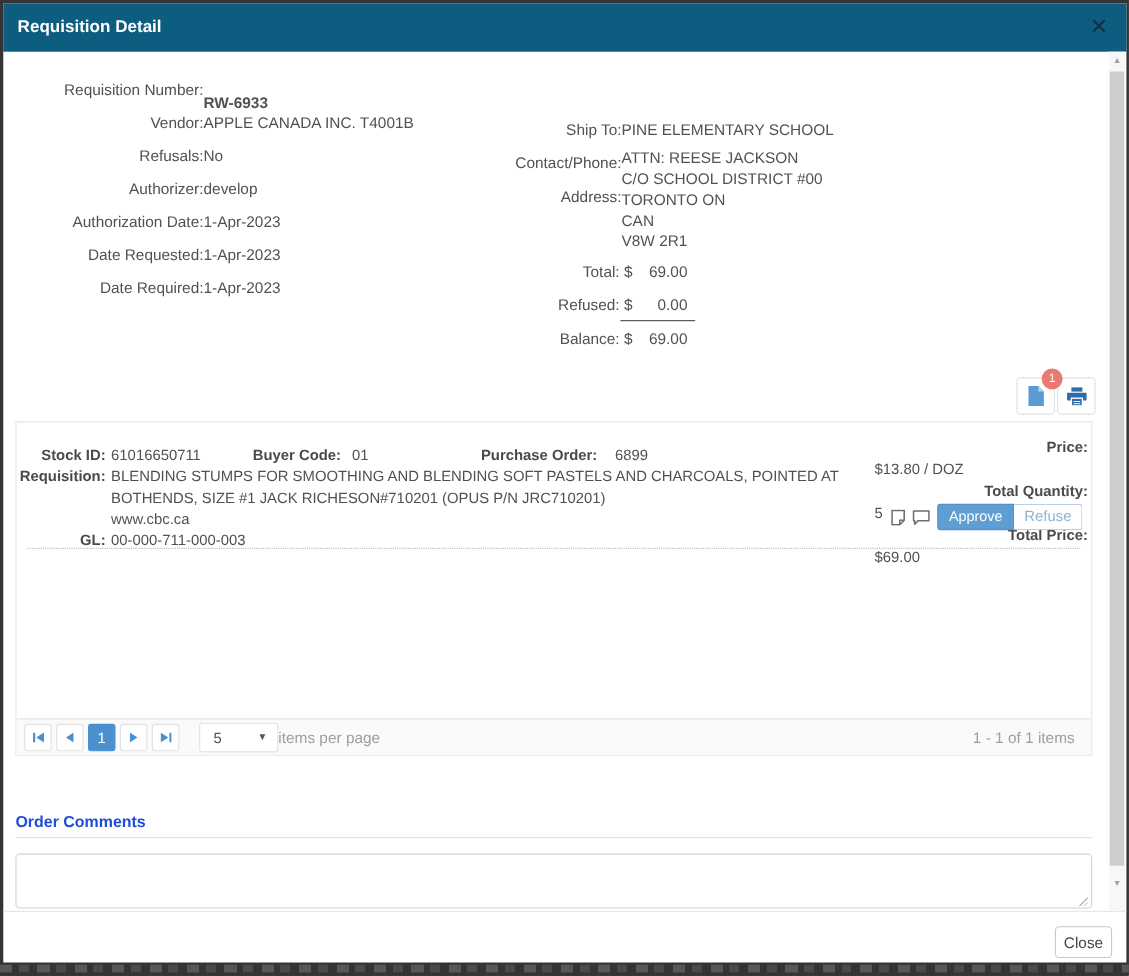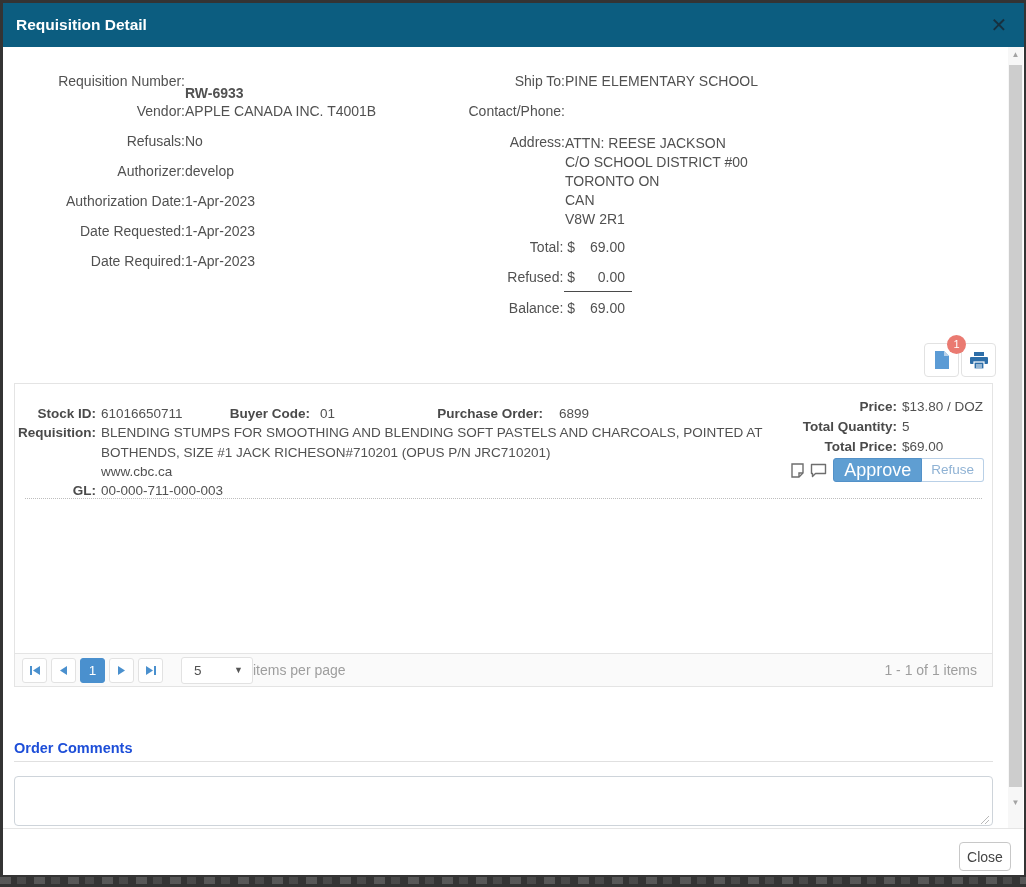--- a/index.html
+++ b/index.html
@@ -15,21 +15,21 @@
   .titlebar .title { position:absolute; left:13px; top:0; line-height:44px; color:#fff; font-size:15.5px; font-weight:bold; }
   .titlebar .close-x { position:absolute; right:10px; top:0; width:30px; height:44px; line-height:44px; text-align:center;
     color:#17303f; font-size:20px; cursor:pointer; }
 
   
   .drow { position:absolute; left:0; display:flex; line-height:17px; }
   .drow .lbl { width:182px; text-align:right; }
   .drow .val { text-align:left; white-space:nowrap; }
   .val.b { font-weight:bold;margin-top:12px; }
 
-  .rrow { position:absolute; left:427px; display:flex; line-height:17px; }
+  .rrow { position:absolute; left:427px; display:flex; line-height:17px;margin-top:37px; }
   .rrow .lbl { width:135px; text-align:right; }
   .rrow .val { white-space:nowrap; }
   .addr-lines { position:absolute; left:562px; top:131px; line-height:19px; }
 
   .trow { position:absolute; left:427px; display:flex; line-height:17px; }
   .trow .lbl { width:145px; text-align:right; }
   .trow .num { width:50px; text-align:right; }
   .sum-rule { position:absolute; left:561px; top:288px; width:68px; border-top:1px solid #4a4a4a; }
 
   
@@ -45,27 +45,27 @@
   .ilabel { width:86px; min-width:86px; text-align:right; font-weight:bold; padding-right:5px; color:#4a4a4a; }
   .ival { flex:1; }
   .irow1-val { position:relative; flex:1; white-space:nowrap; }
   .abs { position:absolute; top:0; }
   .lab-buyer { left:104px; width:105px; text-align:right; font-weight:bold; color:#4a4a4a; }
   .val-buyer { left:219px; }
   .lab-po { left:284px; width:158px; text-align:right; font-weight:bold; color:#4a4a4a; }
   .val-po { left:458px; }
   .desc-text { width:697px; }
   .item-right { position:absolute; top:13px; left:780px; width:199px; }
-  .prow { display:flex; line-height:20px; }
+  .prow { display:flex; line-height:20px;flex-direction:column; }
   .prow .plbl { flex:1; text-align:right; font-weight:bold; color:#4a4a4a; padding-right:5px; }
   .prow .pval { width:92px; }
   .item-actions { position:absolute; top:74px; right:8px; display:flex; align-items:center; }
   .mini-icon { margin-right:6px; cursor:pointer; display:flex; }
   .btn-approve { height:24px; padding:0 10px; background:#5f9ed2; border:1px solid #5391c8;
-    border-radius:3px 0 0 3px; color:#fff; font-size:18px; line-height:22px; cursor:pointer; }
+    border-radius:3px 0 0 3px; color:#fff; font-size:13px; line-height:22px; cursor:pointer; }
   .btn-refuse { height:24px; padding:0 9px; background:#fff; border:1px solid #b9d0e7; border-left:none;
     border-radius:0 3px 3px 0; color:#8fb2d4; font-size:13.5px; line-height:22px; cursor:pointer; }
   .item-sep { position:absolute; left:10px; right:10px; top:114px; border-top:1px dotted #bdbdbd; }
 
   
   .pager { position:absolute; left:0; right:0; bottom:0; height:33px; background:#fafafa;
     border-top:1px solid #e4e4e4; display:flex; align-items:center; padding-left:7px; }
   .pbtn { width:25px; height:25px; background:#fff; border:1px solid #e2e2e2; border-radius:3px;
     margin-right:4px; display:flex; align-items:center; justify-content:center; cursor:pointer; }
   .pbtn.active { background:#4a90ce; border-color:#4a90ce; color:#fff; font-size:13.5px; }

